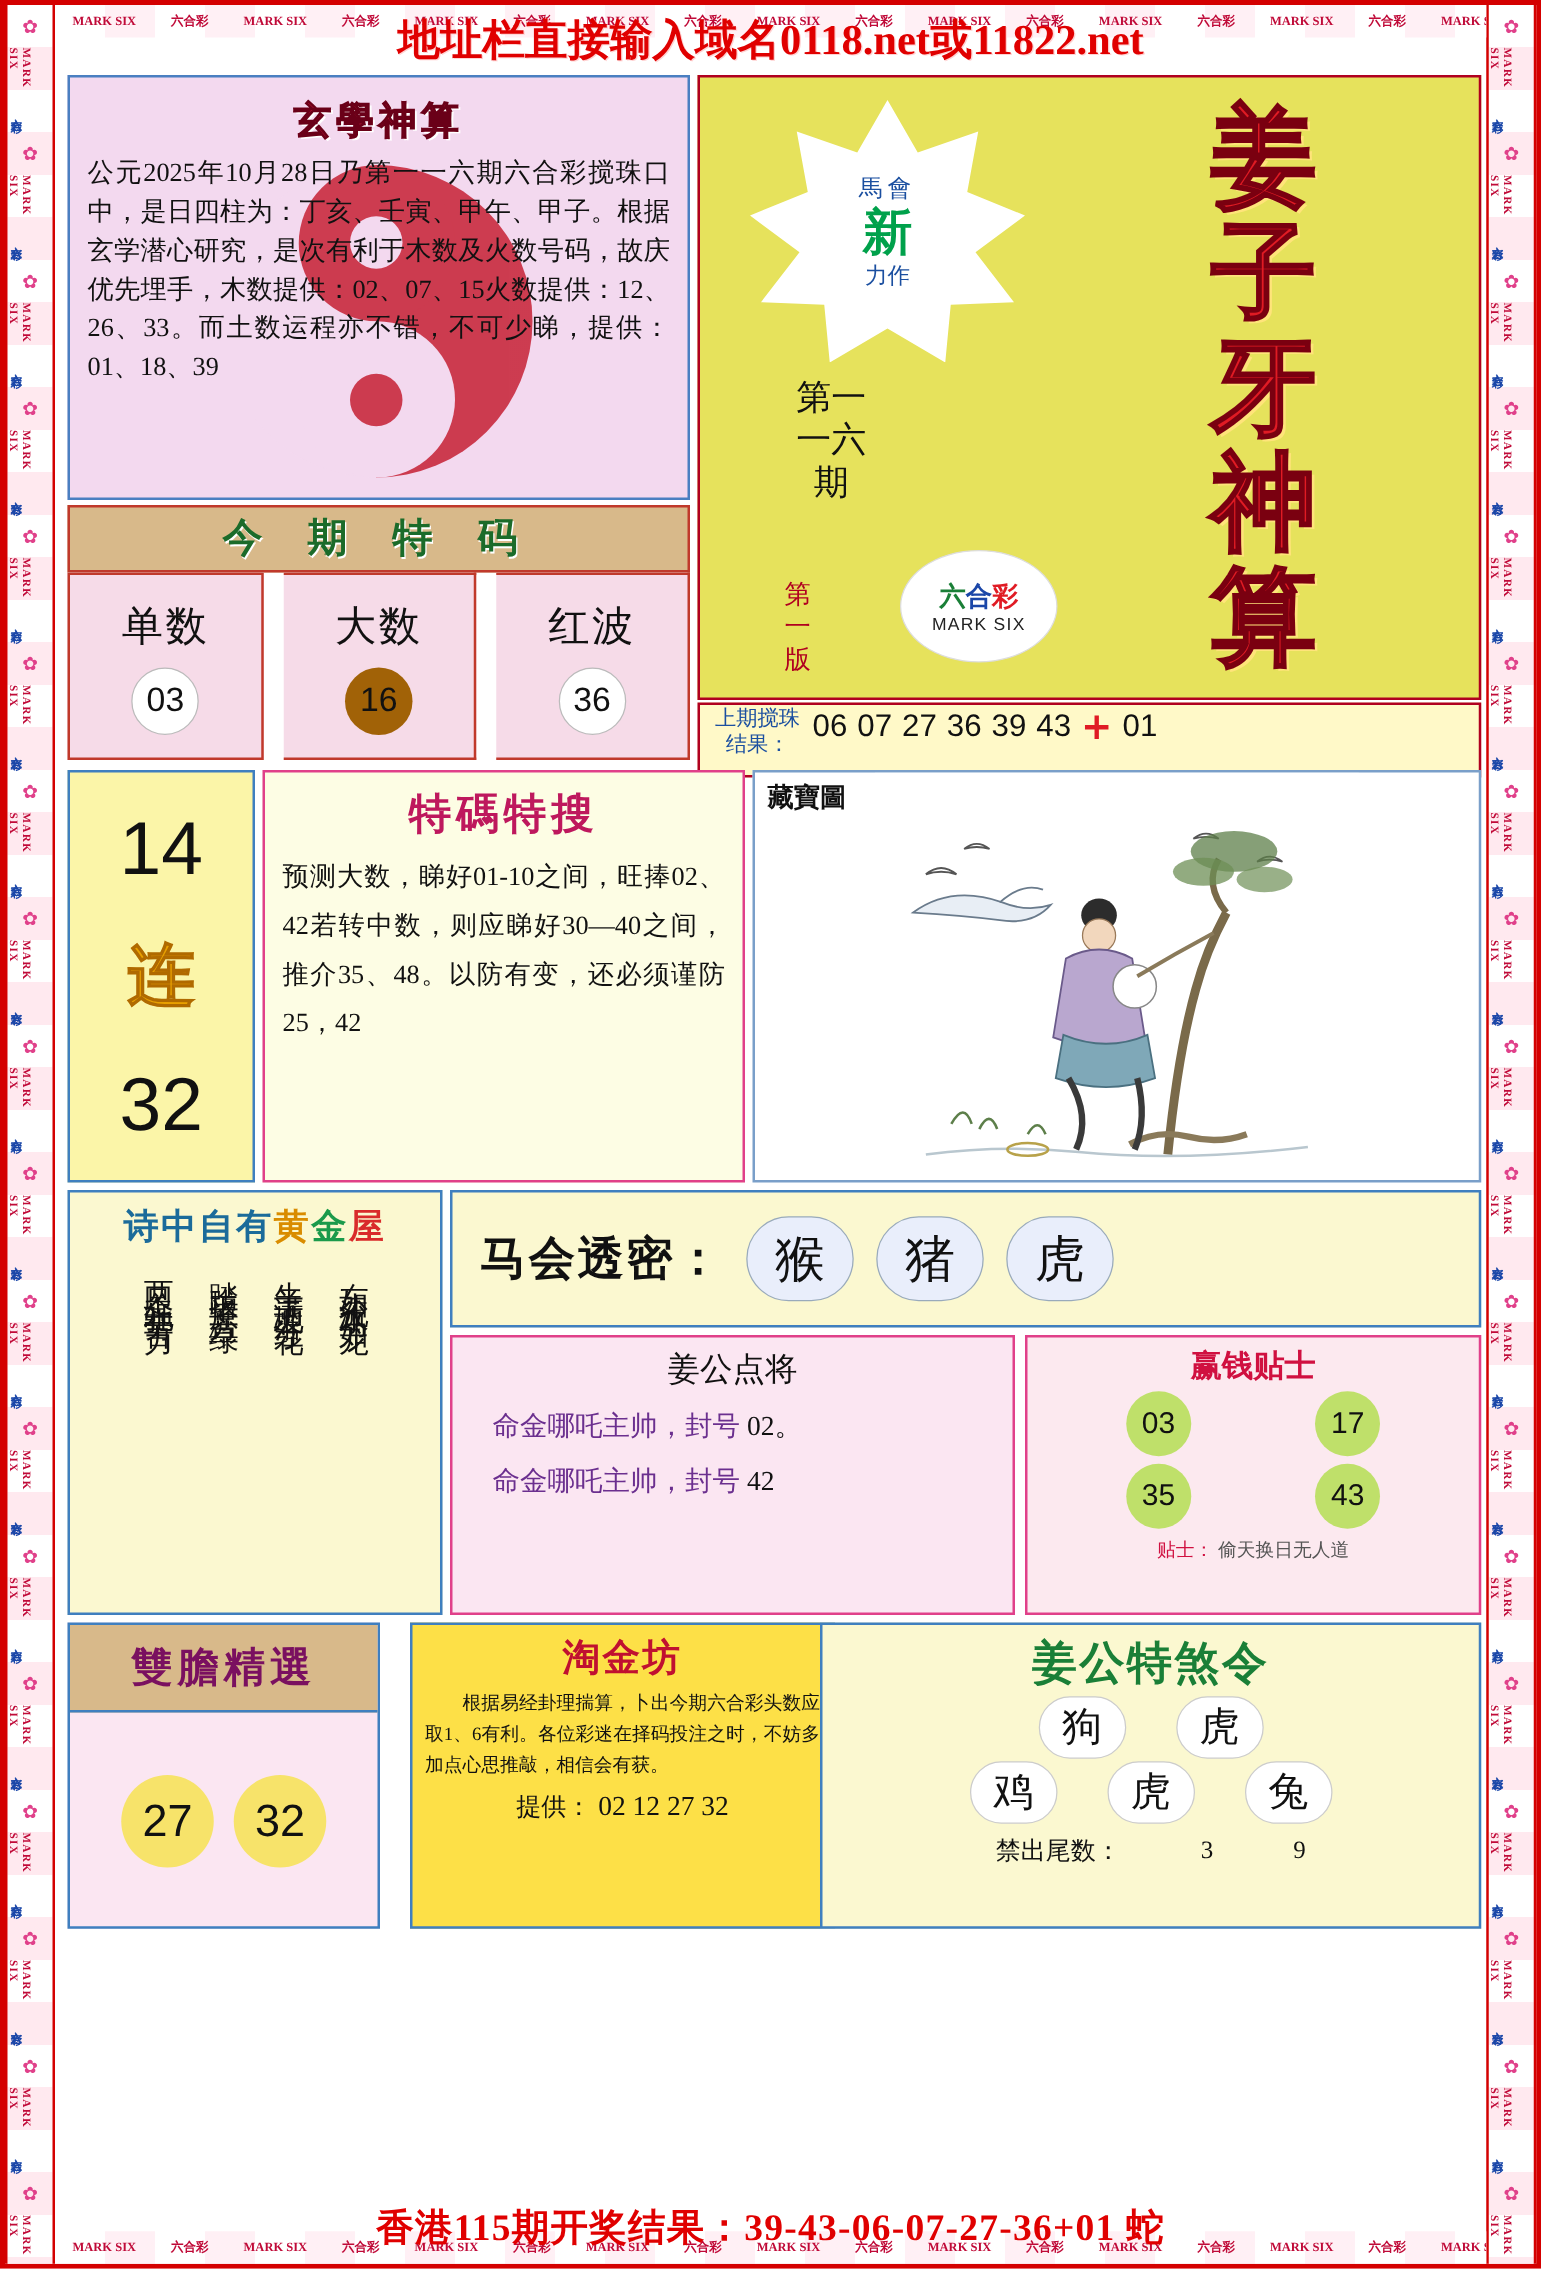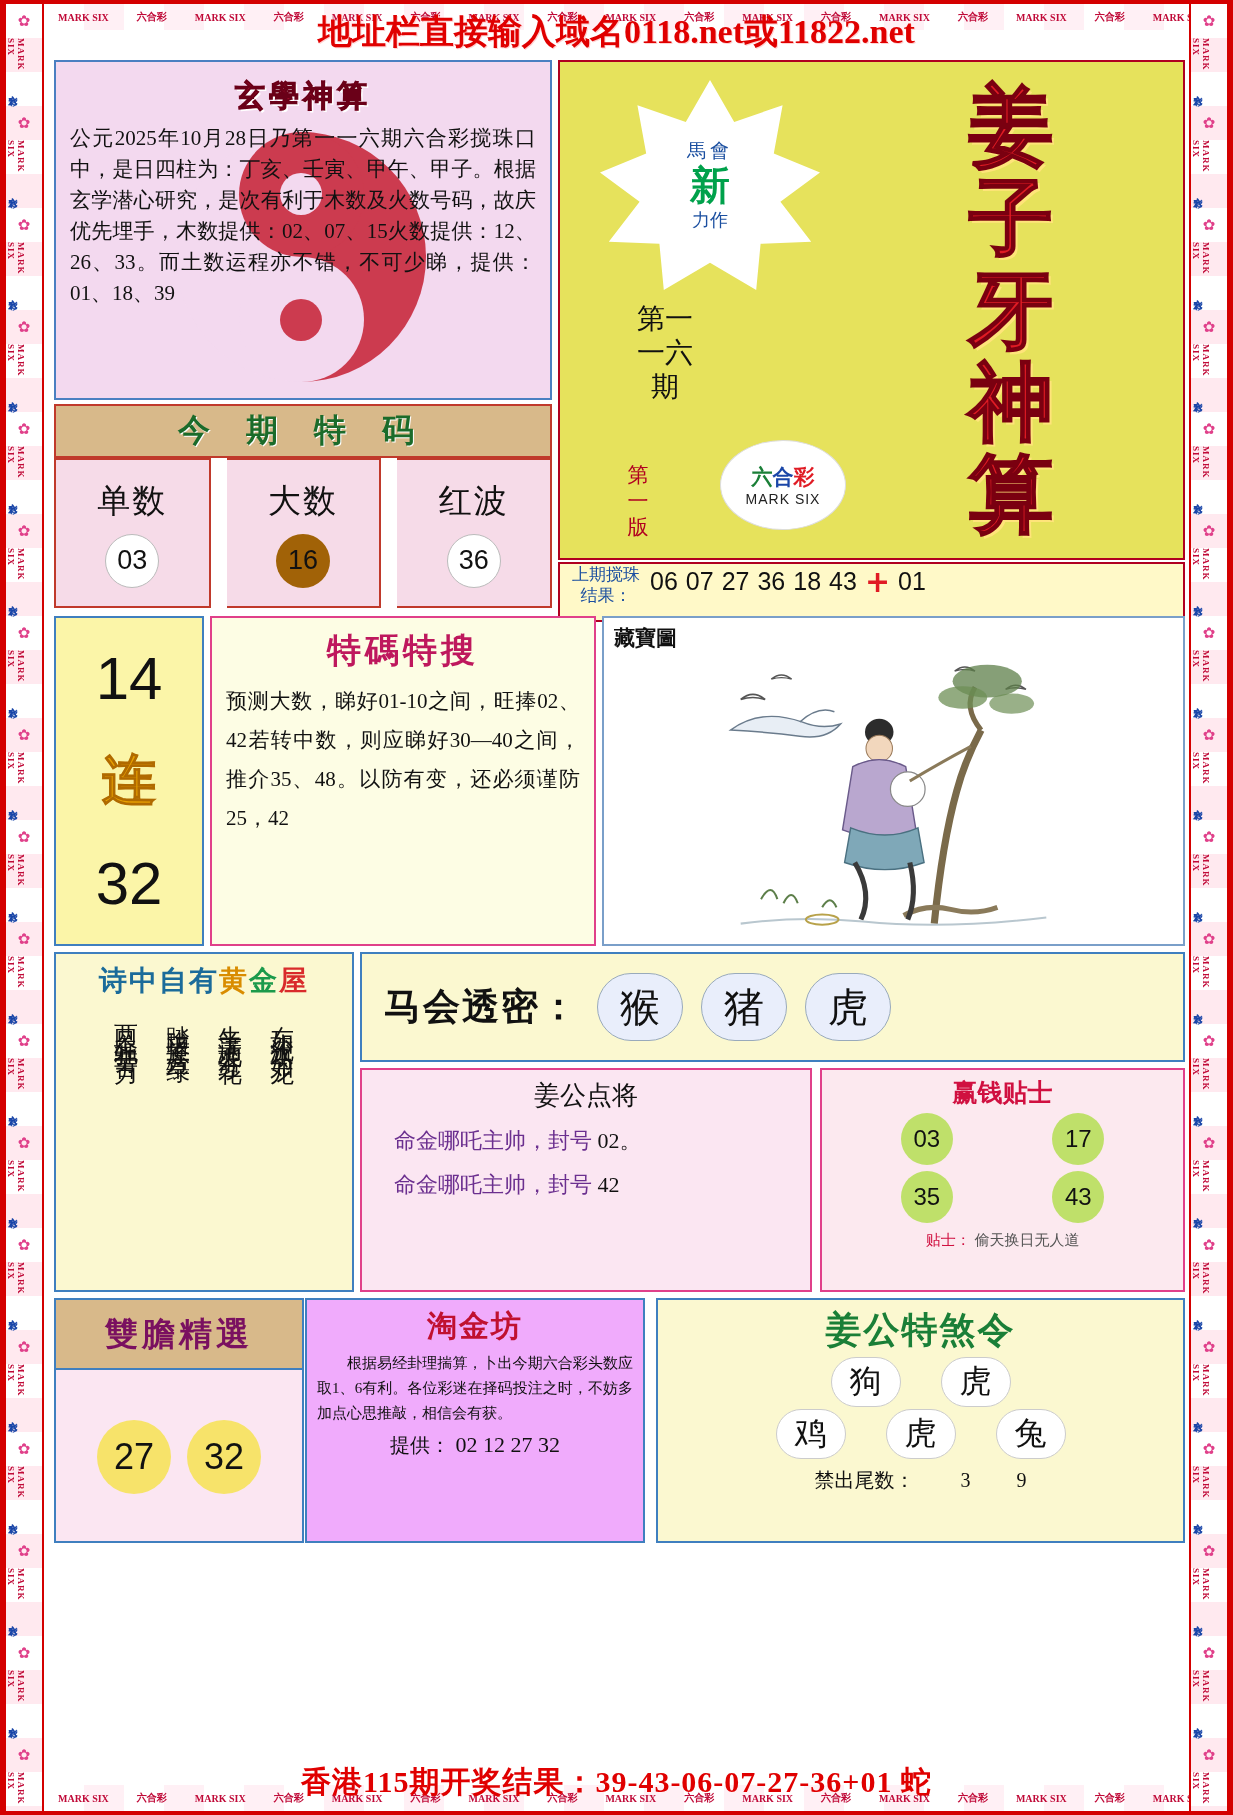--- a/index.html
+++ b/index.html
@@ -333,22 +333,22 @@
     height:173px; display:flex; align-items:center; justify-content:center; gap:16px;
   }
   #shuangdan .b {
     width:74px; height:74px; border-radius:50%; background:#f7e36a;
     display:flex; align-items:center; justify-content:center;
     font-family:"Liberation Sans",sans-serif; font-size:36px; color:#111;
   }
 
   
   #taojin {
-    position:absolute; left:257px; top:1242px; width:340px; height:245px;
-    background:#f0abfc; border:2px solid #3f7fbf; padding:6px 10px;
+    position:absolute; left:280px; top:1242px; width:340px; height:245px;
+    background:#fde047; border:2px solid #3f7fbf; padding:6px 10px;
   }
   #taojin .title {
     text-align:center; font-family:"Liberation Serif",serif; font-size:30px; font-weight:bold; color:#c01030;
     letter-spacing:2px; margin-bottom:4px;
   }
   #taojin .body {
     font-family:"Liberation Serif",serif; font-size:15px; line-height:25px; color:#111; text-align:justify;
     text-indent:2em;
   }
   #taojin .foot {
@@ -367,21 +367,21 @@
   }
   #shaling .r1, #shaling .r2 {
     display:flex; justify-content:center; gap:40px; margin-top:2px;
   }
   #shaling .z {
     width:70px; height:50px; border-radius:26px; background:#fff; border:1px solid #ccc;
     display:flex; align-items:center; justify-content:center;
     font-family:"Liberation Serif",serif; font-size:32px; color:#111;
   }
   #shaling .foot {
-    display:flex; align-items:center; justify-content:center; gap:46px; margin-top:8px;
+    display:flex; align-items:center; justify-content:center; gap:64px; margin-top:8px;
     font-family:"Liberation Serif",serif; font-size:20px; color:#111;
   }
 
   
   #bottom-result {
     position:absolute; left:44px; right:44px; bottom:6px; height:46px;
     display:flex; align-items:center; justify-content:center;
     font-family:"Liberation Serif",serif; font-size:30px; font-weight:bold; color:#e00000;
     letter-spacing:1px;
     z-index:6;
@@ -597,21 +597,21 @@
       </div>
     </div>
 
     <div id="last-draw">
       <div class="lbl">上期搅珠结果：</div>
       <div class="nums">
         <span class="n">06</span>
         <span class="n">07</span>
         <span class="n">27</span>
         <span class="n">36</span>
-        <span class="n">18</span>
+        <span class="n">39</span>
         <span class="n">43</span>
         <span class="plus">+</span>
         <span class="n">01</span>
       </div>
     </div>
 
     <div id="lian">
       <div class="num">14</div>
       <div class="mid">连</div>
       <div class="num">32</div>

